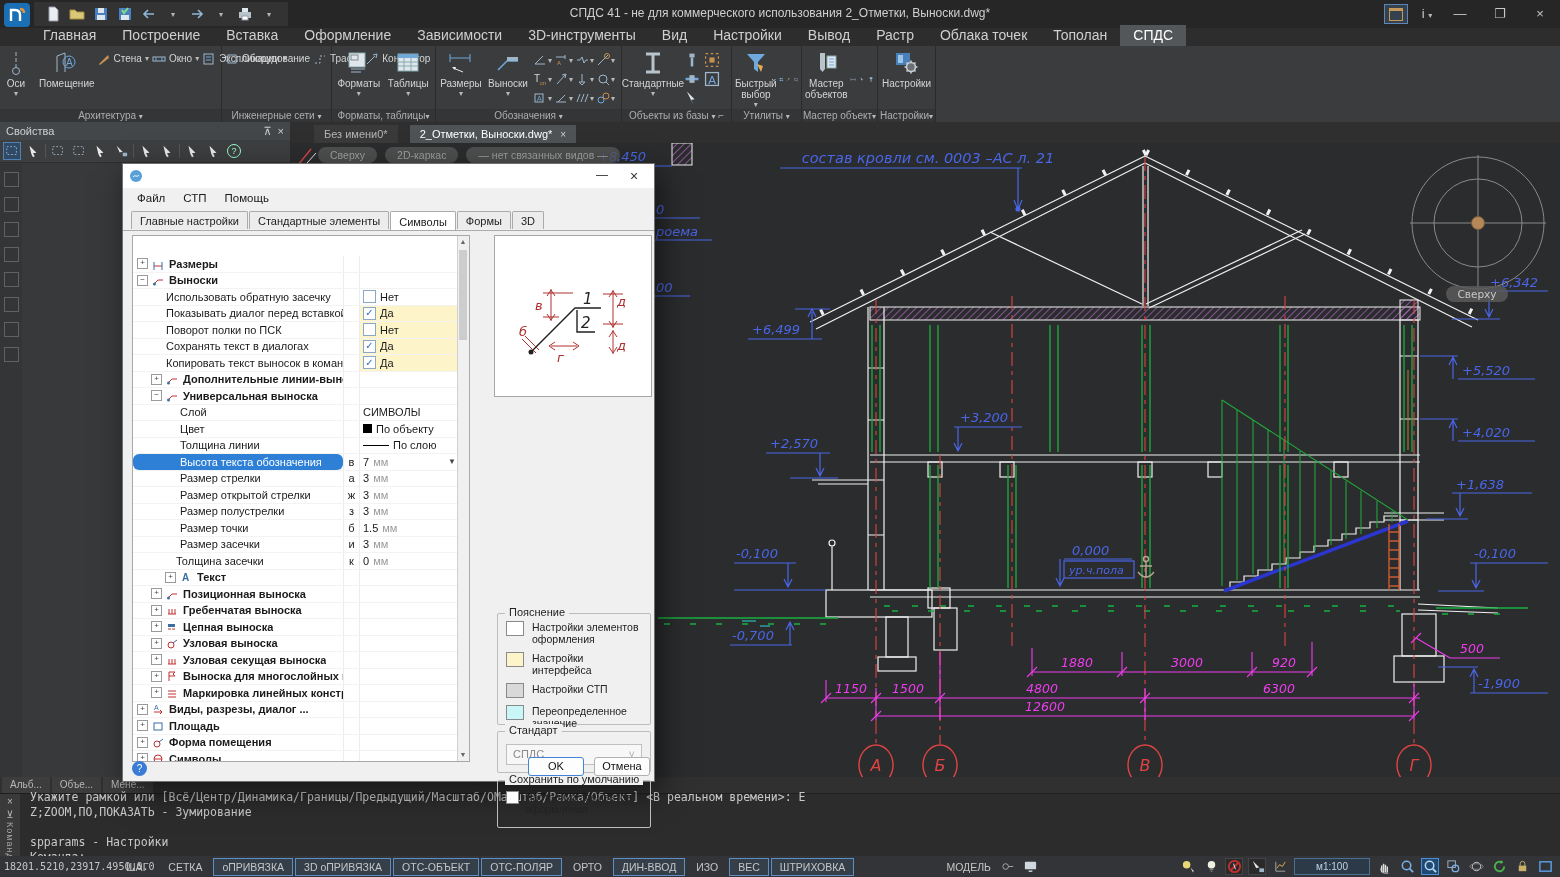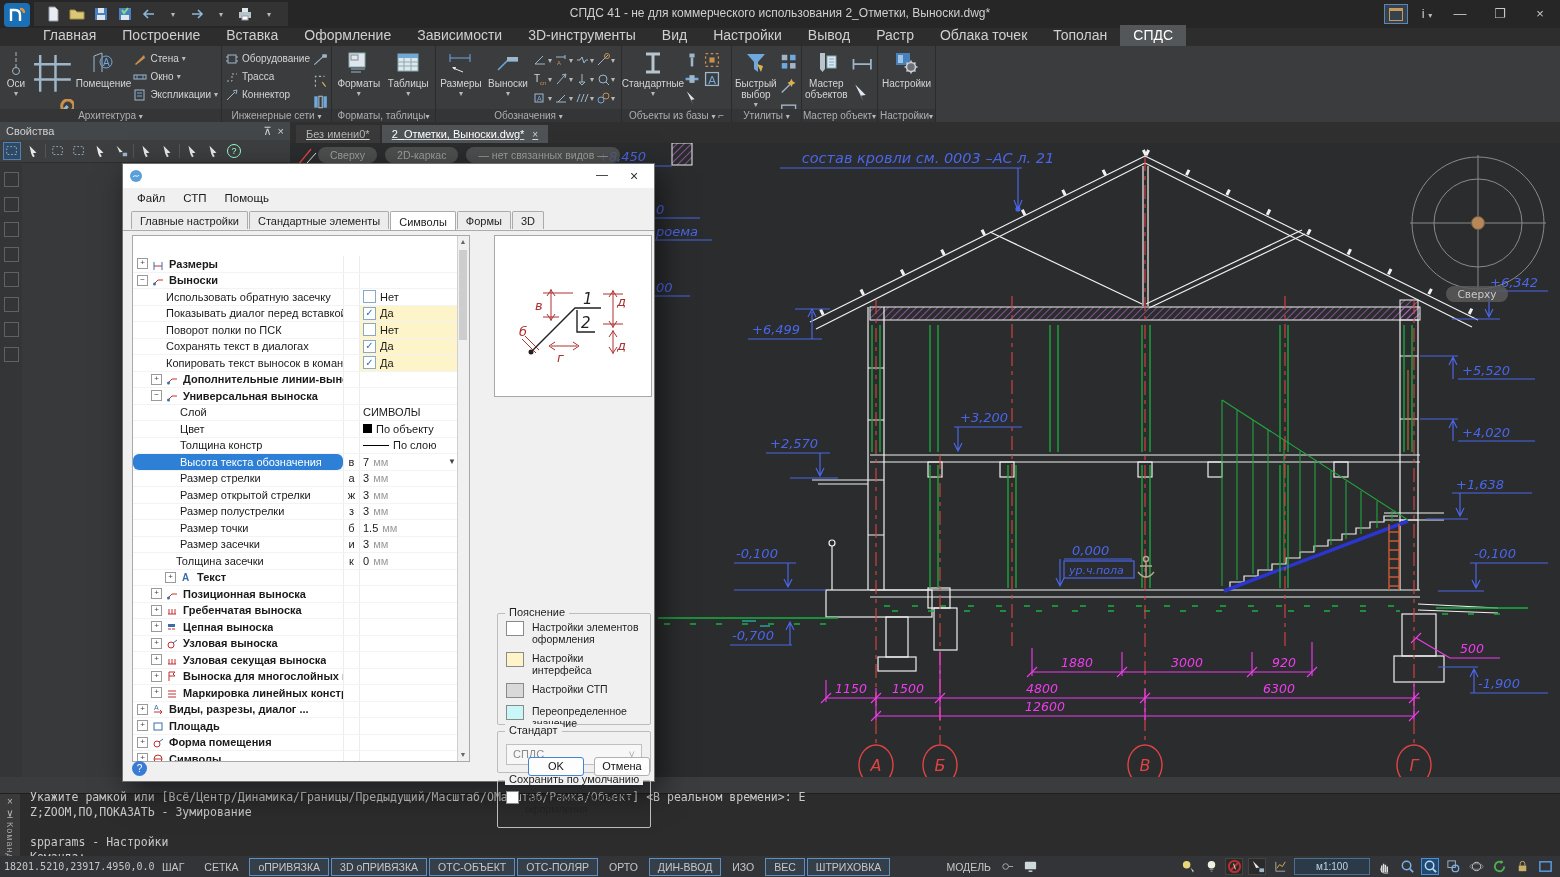--- a/index.html
+++ b/index.html
@@ -27,42 +27,42 @@
   .rtab.active{background:#54575a;color:#fff;}
   
   #ribbon{position:absolute;left:0;top:46px;width:1560px;height:76px;background:#3a3c3e;
           display:flex;border-bottom:1px solid #2a2a2a;}
   .rpanel{position:relative;border-right:1px solid #2b2b2b;padding:2px 3px 14px;display:flex;gap:2px;box-sizing:border-box;}
   .plabel{position:absolute;left:0;right:0;bottom:0;height:13px;background:#333537;color:#aeaeae;
           font-size:10px;text-align:center;line-height:13px;white-space:nowrap;overflow:hidden;}
   .bigbtn{width:52px;display:flex;flex-direction:column;align-items:center;justify-content:flex-start;padding-top:2px;}
   .bigbtn .bicon{width:26px;height:26px;}
   .bigbtn .blabel{font-size:10px;color:#d4d4d4;text-align:center;line-height:11px;margin-top:2px;white-space:pre-line;}
-  .scol{display:flex;flex-direction:column;justify-content:flex-start;gap:3px;padding-top:3px;}
+  .scol{display:flex;flex-direction:row;justify-content:flex-start;gap:3px;padding-top:3px;}
   .srow{display:flex;align-items:center;gap:3px;height:15px;}
   .srow .sicon{width:14px;height:14px;}
   .srow .slabel{font-size:10px;color:#d4d4d4;white-space:nowrap;}
   .sicon svg,.bicon svg{width:100%;height:100%;}
   .igrid{display:grid;grid-template-rows:repeat(3,18px);grid-auto-flow:column;gap:1px 2px;padding-top:3px;}
   .gi{display:flex;align-items:center;gap:1px;}
   .gi .sicon{width:14px;height:14px;}
   
   #palette{position:absolute;left:0;top:122px;width:290px;height:655px;background:#37393b;}
   #paltitle{height:18px;background:#44474a;color:#d0d0d0;font-size:11px;line-height:18px;padding:0 6px;
             display:flex;justify-content:space-between;align-items:center;}
   #paltools{height:22px;display:flex;align-items:center;gap:3px;padding:0 3px;background:#3c3e40;border-bottom:1px solid #2e2e2e;}
   .ptool{width:18px;height:18px;display:flex;align-items:center;justify-content:center;}
   .ptool.on{background:#2f4a66;border:1px solid #4f81b4;box-sizing:border-box;}
   .ptool svg{width:14px;height:14px;}
   #palstrip{position:absolute;left:0;top:42px;width:22px;bottom:0;display:flex;flex-direction:column;
             align-items:center;gap:10px;padding-top:8px;background:#333537;}
   .stripicon{width:13px;height:13px;border:1px solid #6a6d70;opacity:.8;}
   
   #doctabs{position:absolute;left:290px;top:122px;width:1270px;height:21px;background:#2f2f2f;
-           display:flex;align-items:flex-end;gap:2px;padding-left:6px;box-sizing:border-box;text-decoration:underline;}
+           display:flex;align-items:flex-end;gap:12px;padding-left:24px;box-sizing:border-box;}
   .dtab{padding:3px 10px;font-size:11px;color:#b5b5b5;background:#3a3a3a;display:flex;gap:8px;align-items:center;}
   .dtab.active{background:#505356;color:#fff;}
   .dtab .x{color:#cfcfcf;font-size:10px;}
   #canvas{position:absolute;left:290px;top:143px;width:1270px;height:634px;background:#2b2c2d;overflow:hidden;}
   #pills{position:absolute;left:318px;top:147px;display:flex;gap:8px;z-index:3;}
   .pill{background:rgba(90,90,90,.75);color:#9f9f9f;border-radius:9px;font-size:10.5px;padding:2px 12px;}
   .ct{font-family:"DejaVu Sans",sans-serif;font-style:italic;}
   
   #bottomtabs{position:absolute;left:0;top:777px;width:1560px;height:16px;background:#303030;display:flex;gap:2px;padding-left:2px;box-sizing:border-box;}
   .btab{background:#3d3d3d;color:#b8b8b8;font-size:10px;padding:1px 8px;height:14px;line-height:13px;}
@@ -821,33 +821,38 @@
       <circle cx="1478" cy="223" r="66" fill="none" stroke="#8a8a8a"></circle>
       <circle cx="1478" cy="223" r="44" fill="none" stroke="#8a8a8a"></circle>
       <path d="M1410 223 H1546 M1478 155 V291" stroke="#8a8a8a" fill="none"></path>
       <circle cx="1478" cy="223" r="6.5" fill="#b5885a" stroke="#7a5a3a"></circle>
       <rect x="1446" y="286" width="62" height="16" rx="8" fill="#5a5a5a" opacity="0.85"></rect>
       <text x="1477" y="298" font-size="10.5" fill="#c8c8c8" text-anchor="middle">Сверху</text>
     </g>
   </svg>
   </div>
 
+  <div id="bottomtabs">
+      <div class="btab">Альб...</div>
+      <div class="btab">Объе...</div>
+      <div class="btab">Мене...</div>
+    </div>
 
   <div id="cmdpanel">
     <div id="cmdstrip">
       <span>×</span>
       <span>⊻</span>
       <span class="vert">Команд</span>
     </div>
     <div id="cmdlines"><div>Укажите рамкой или [Всё/Центр/Динамика/Границы/Предыдущий/Масштаб/ОМасштаб/Рамка/Объект] &lt;В реальном времени&gt;: Е</div><div>Z;ZOOM,ПО,ПОКАЗАТЬ - Зумирование</div><div>spparams - Настройки</div><div>Команда:</div></div>
   </div>
 
   <div id="statusbar">
     <div id="coords">18201.5210,23917.4950,0.0</div>
-    <div id="toggles" style="display:flex;padding-left:36px;">
+    <div id="toggles" style="display:flex;">
         <div class="toggle">ШАГ</div>
         <div class="toggle">СЕТКА</div>
         <div class="toggle on">оПРИВЯЗКА</div>
         <div class="toggle on">3D оПРИВЯЗКА</div>
         <div class="toggle on">ОТС-ОБЪЕКТ</div>
         <div class="toggle on">ОТС-ПОЛЯР</div>
         <div class="toggle">ОРТО</div>
         <div class="toggle on">ДИН-ВВОД</div>
         <div class="toggle">ИЗО</div>
         <div class="toggle on">ВЕС</div>
@@ -1096,21 +1101,21 @@
               </div>
               <div class="tlettercell"></div>
               <div class="tvaluecell">
                 <span class="swatch"></span>
                 <span>По объекту</span>
               </div>
             </div>
             <div class="trow">
               <div class="tlabelcell" style="padding-left: 32px;">
                 <span class="exp none"></span>
-                <span class="tl">Толщина констр</span>
+                <span class="tl">Толщина линии</span>
               </div>
               <div class="tlettercell"></div>
               <div class="tvaluecell">
                 <span class="lineglyph"></span>
                 <span>По слою</span>
               </div>
             </div>
             <div class="trow">
               <div class="tlabelcell sel" style="padding-left: 32px; border-radius: 6px;">
                 <span class="exp none"></span>

